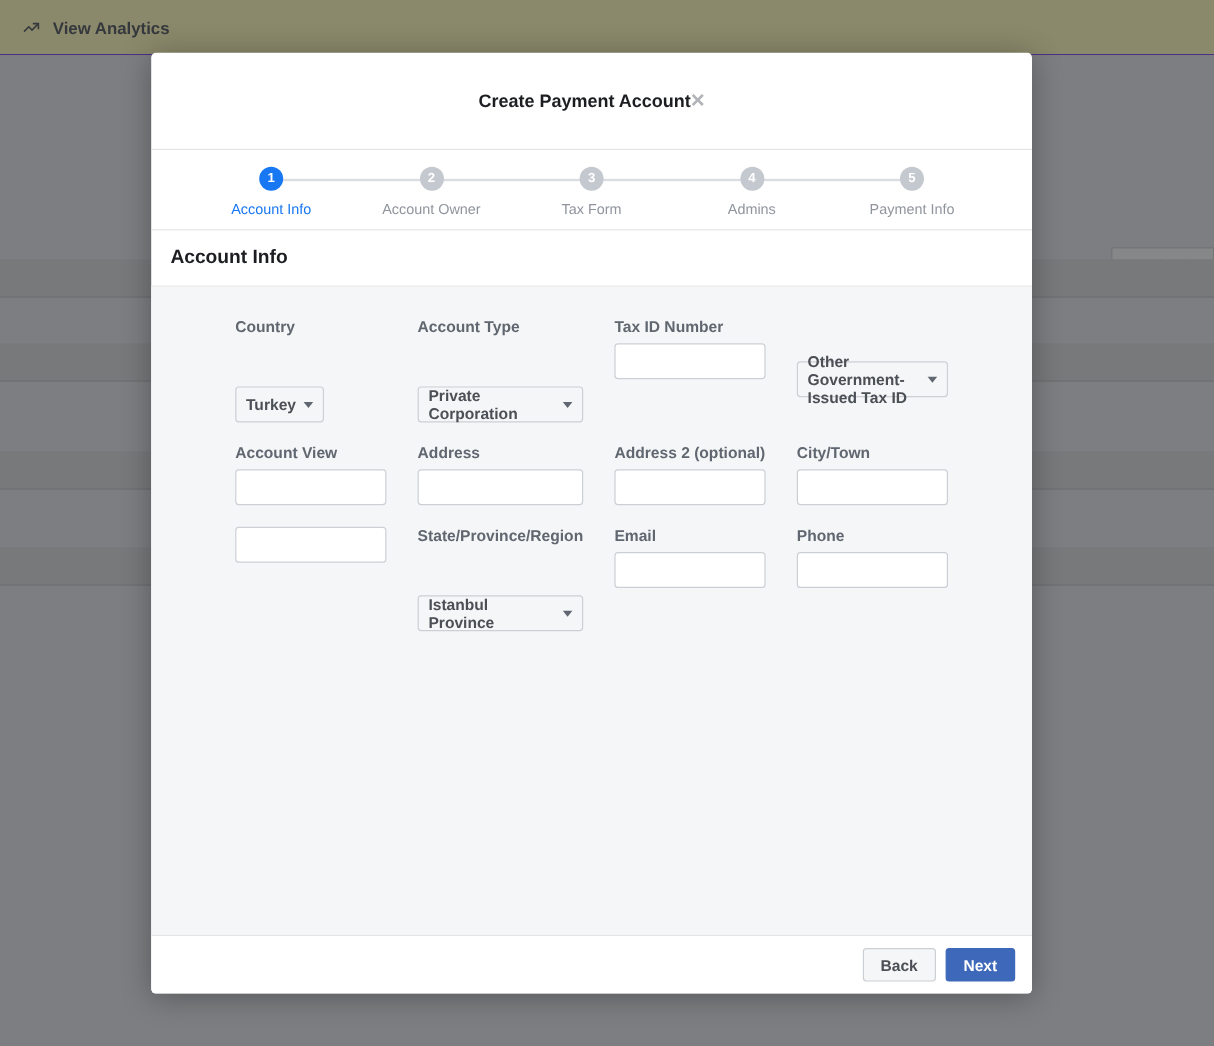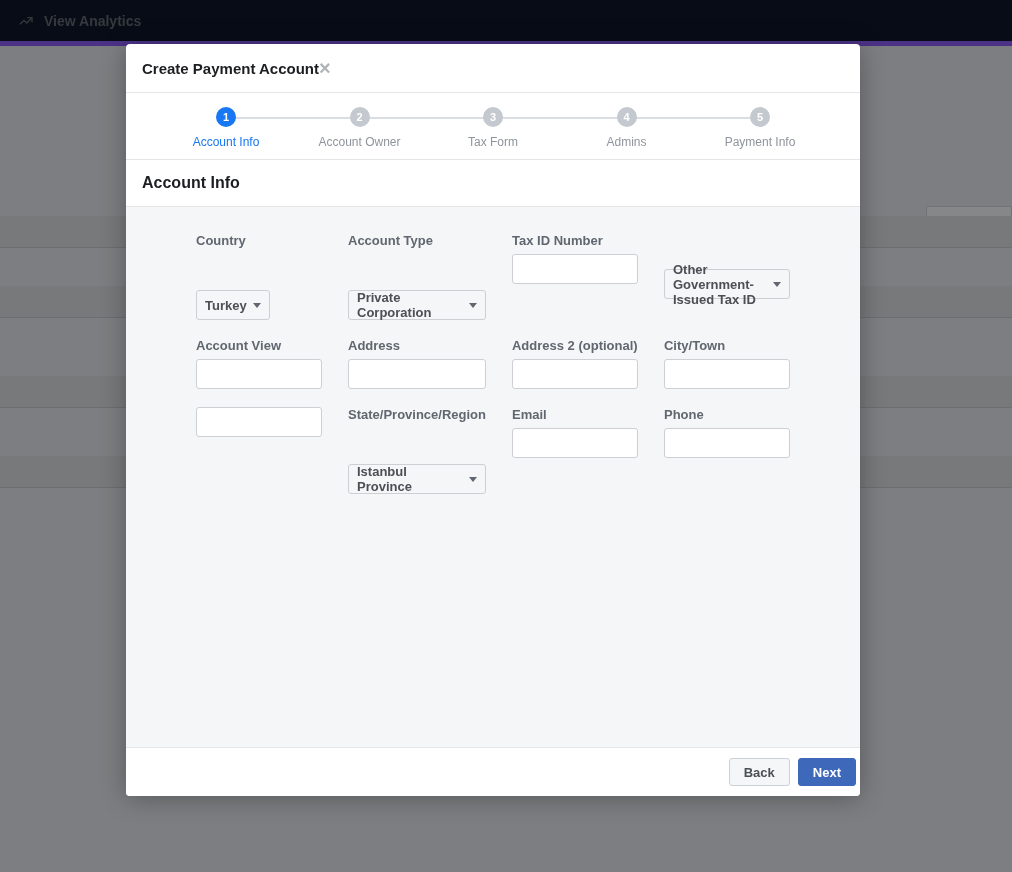--- a/index.html
+++ b/index.html
@@ -7,22 +7,22 @@
     font-family: Helvetica, Arial, sans-serif;
     background: #e9eaed;
     width: 1012px;
     height: 872px;
     overflow: hidden;
     position: relative;
     color: #1c1e21;
   }
   .topbar {
     height: 46px;
-    background: #0f172a;
-    border-bottom: 5px solid #8b5cf6;
+    background: #fef9c3;
+    border-bottom: 1px solid #8b5cf6;
     display: flex;
     align-items: center;
     padding: 3px 18px;
     gap: 10px;
     color: #616770;
     font-size: 14px;
     font-weight: 600;
   }
   .topbar svg { width: 16px; height:16px; stroke:#616770; }
   .bg-content {
@@ -59,26 +59,26 @@
     position: absolute;
     left: 126px;
     top: 44px;
     width: 734px;
     background: #fff;
     border-radius: 4px;
     box-shadow: 0 2px 26px rgba(0,0,0,0.3);
     overflow:hidden;
   }
   .modal-header {
-    padding: 14px 16px;
+    padding: 30px 16px;
     font-size: 15px;
     font-weight: 700;
     color: #1c1e21;
     border-bottom: 1px solid #e5e5e5;
-    display:flex; justify-content:flex-start; align-items:center;
+    display:flex; justify-content:center; align-items:center;
   }
   .modal-close {
     color:#b0b3b8;
     font-size: 20px;
     line-height:1;
     cursor:pointer;
   }
 
   .stepper {
     display:flex;
@@ -159,21 +159,21 @@
     color:#4b4f56;
     gap:6px;
     cursor:pointer;
     margin-top:36px;
   }
   .select-btn .caret {
     width:0; height:0; border-left:4px solid transparent; border-right:4px solid transparent; border-top:5px solid #606770;
   }
 
   .modal-footer {
-    padding: 10px 4px;
+    padding: 10px 14px;
     border-top:1px solid #e5e5e5;
     display:flex; justify-content:flex-end; gap:8px;
     background:#fff;
   }
   .btn {
     height:28px;
     padding:0 14px;
     border-radius:3px;
     font-size:13px;
     font-weight:600;

